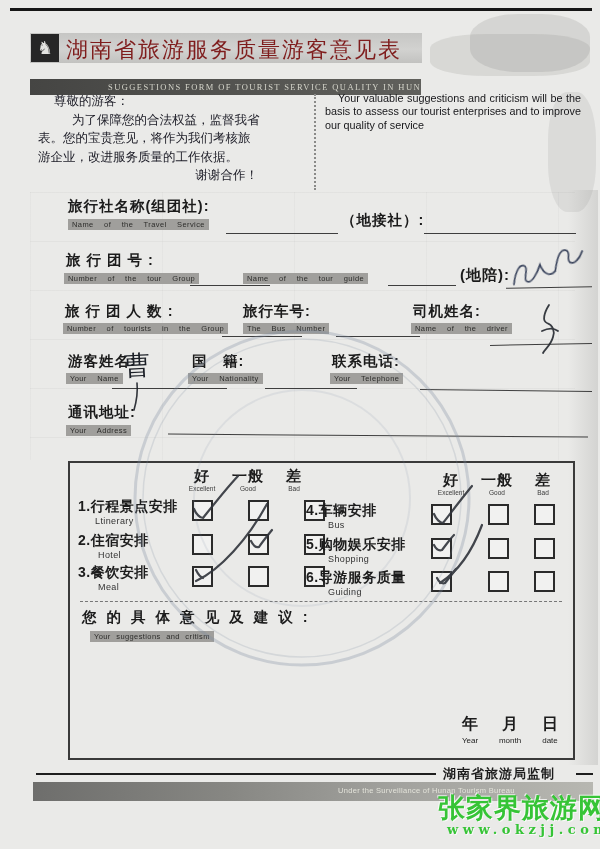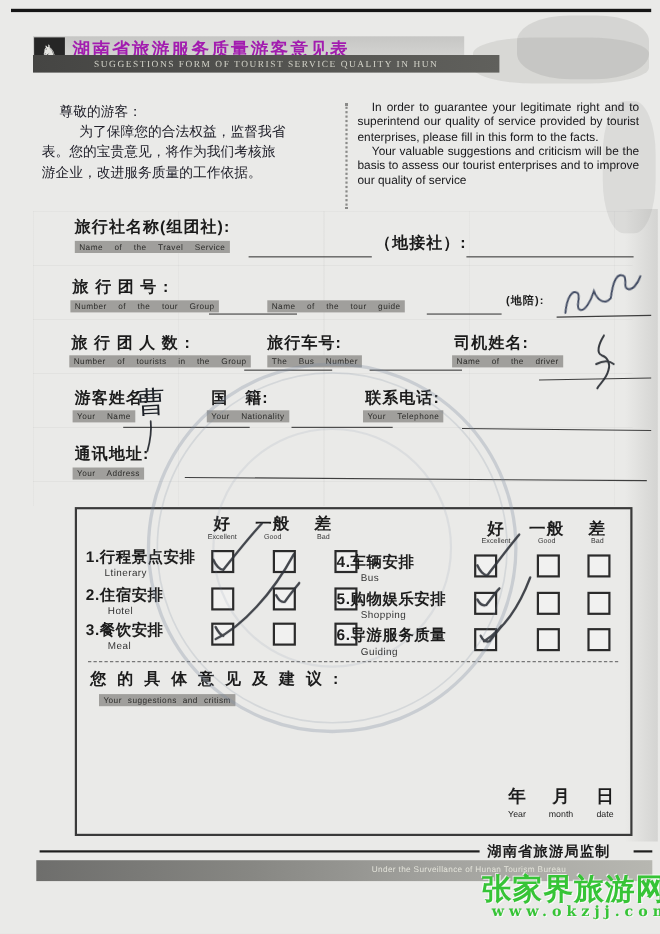--- a/index.html
+++ b/index.html
@@ -7,21 +7,21 @@
     position:relative;width:600px;height:849px;margin:0 auto;
     background:#eaeae8;overflow:hidden;
     font-family:"Liberation Sans","DejaVu Sans",sans-serif;color:#1c1c1c;
   }
   .abs{position:absolute;}
   
   .topline{background:#161616;height:3px;}
   .banner-strip{background:linear-gradient(180deg,#c6c6c4,#d2d2d0 55%,#c2c2c0);}
   .logo-box{background:#262626;display:flex;align-items:center;justify-content:center;}
   .logo-glyph{color:#e3e3e0;font-size:18px;line-height:1;}
-  .form-title{font-weight:bold;font-size:16px;letter-spacing:2px;color:#a21caf;white-space:nowrap;}
+  .form-title{font-weight:normal;font-size:22px;letter-spacing:2px;color:#7f1d1d;white-space:nowrap;}
   .subtitle-bar{background:linear-gradient(90deg,#454543,#60605c);color:#d4d4ca;
     font-family:"Liberation Serif","DejaVu Serif",serif;font-size:8.5px;letter-spacing:1.4px;
     text-align:center;line-height:16px;white-space:nowrap;}
   
   .cn-intro{font-family:"DejaVu Serif","Liberation Serif",serif;font-size:12.5px;line-height:18.5px;color:#20202a;width:272px;}
   .cn-l0{padding-left:16px;}
   .cn-l1{padding-left:34px;}
   .cn-l5{text-align:right;padding-right:52px;}
   .intro-divider{border-left:2px dotted #8a8a88;height:96px;width:0;}
   .en-intro{width:256px;font-size:10.8px;line-height:13.3px;text-align:justify;color:#17171a;}
@@ -77,46 +77,46 @@
   <div class="abs artifact" style="left:548px;top:92px;width:48px;height:120px;background:rgba(130,130,126,.14);border-radius:40%;"></div>
   <div class="abs artifact" style="left:568px;top:190px;width:30px;height:575px;background:linear-gradient(90deg,rgba(110,110,108,0),rgba(110,110,108,.18));"></div>
 
   <div class="abs topline" style="left:10px;top:8px;width:582px;"></div>
 
   <div class="abs banner-strip" style="left:30px;top:33px;width:392px;height:30px;"></div>
   <div class="abs logo-box" style="left:31px;top:34px;width:28px;height:28px;">
     <span class="logo-glyph">♞</span>
   </div>
   <div class="abs form-title" style="left:66px;top:35px;">湖南省旅游服务质量游客意见表</div>
-  <div class="abs subtitle-bar" style="left:30px;top:50px;width:424px;height:16px;">SUGGESTIONS FORM OF TOURIST SERVICE QUALITY IN HUN</div>
+  <div class="abs subtitle-bar" style="left:30px;top:79px;width:391px;height:16px;text-align:right;">SUGGESTIONS FORM OF TOURIST SERVICE QUALITY IN HUN</div>
 
   <div class="abs cn-intro" style="left:38px;top:92px;">
     <div class="cn-l0">尊敬的游客：</div>
     <div class="cn-l1">为了保障您的合法权益，监督我省</div>
     <div>表。您的宝贵意见，将作为我们考核旅</div>
     <div>游企业，改进服务质量的工作依据。</div>
+    <div class="cn-l5">谢谢合作！</div>
   </div>
   <div class="abs intro-divider" style="left:314px;top:94px;"></div>
   <div class="abs en-intro" style="left:325px;top:92px;">
-    <p class="en-indent">In order to guarantee your legitimate right and to superintend our quality of service provided by tourist enterprises, please fill in this form to the facts.</p>
     <p class="en-indent">Your valuable suggestions and criticism will be the basis to assess our tourist enterprises and to improve our quality of service</p>
   </div>
 
   <div class="abs cnlabel" style="left:68px;top:197px;">旅行社名称(组团社):</div>
   <div class="abs sub" style="left:68px;top:219px;">Name of the Travel Service</div>
   <div class="abs uline" style="left:226px;top:233px;width:112px;"></div>
   <div class="abs cnlabel" style="left:341px;top:211px;">（地接社）:</div>
   <div class="abs uline" style="left:424px;top:233px;width:152px;"></div>
 
   <div class="abs cnlabel" style="left:66px;top:251px;">旅 行 团 号 :</div>
   <div class="abs sub" style="left:64px;top:273px;">Number of the tour Group</div>
   <div class="abs uline" style="left:190px;top:285px;width:80px;"></div>
   <div class="abs sub" style="left:243px;top:273px;">Name of the tour guide</div>
   <div class="abs uline" style="left:388px;top:285px;width:68px;"></div>
-  <div class="abs cnlabel" style="left:460px;top:266px;font-size:10px;">(地陪):</div>
+  <div class="abs cnlabel" style="left:460px;top:266px;font-size:15px;">(地陪):</div>
   <div class="abs uline" style="left:506px;top:287px;width:86px;transform:rotate(-1deg);"></div>
 
   <div class="abs cnlabel" style="left:65px;top:302px;">旅 行 团 人 数 :</div>
   <div class="abs sub" style="left:63px;top:323px;">Number of tourists in the Group</div>
   <div class="abs uline" style="left:222px;top:336px;width:80px;"></div>
   <div class="abs cnlabel" style="left:243px;top:302px;">旅行车号:</div>
   <div class="abs sub" style="left:243px;top:323px;">The Bus Number</div>
   <div class="abs uline" style="left:336px;top:336px;width:84px;"></div>
   <div class="abs cnlabel" style="left:413px;top:302px;">司机姓名:</div>
   <div class="abs sub" style="left:411px;top:323px;">Name of the driver</div>

